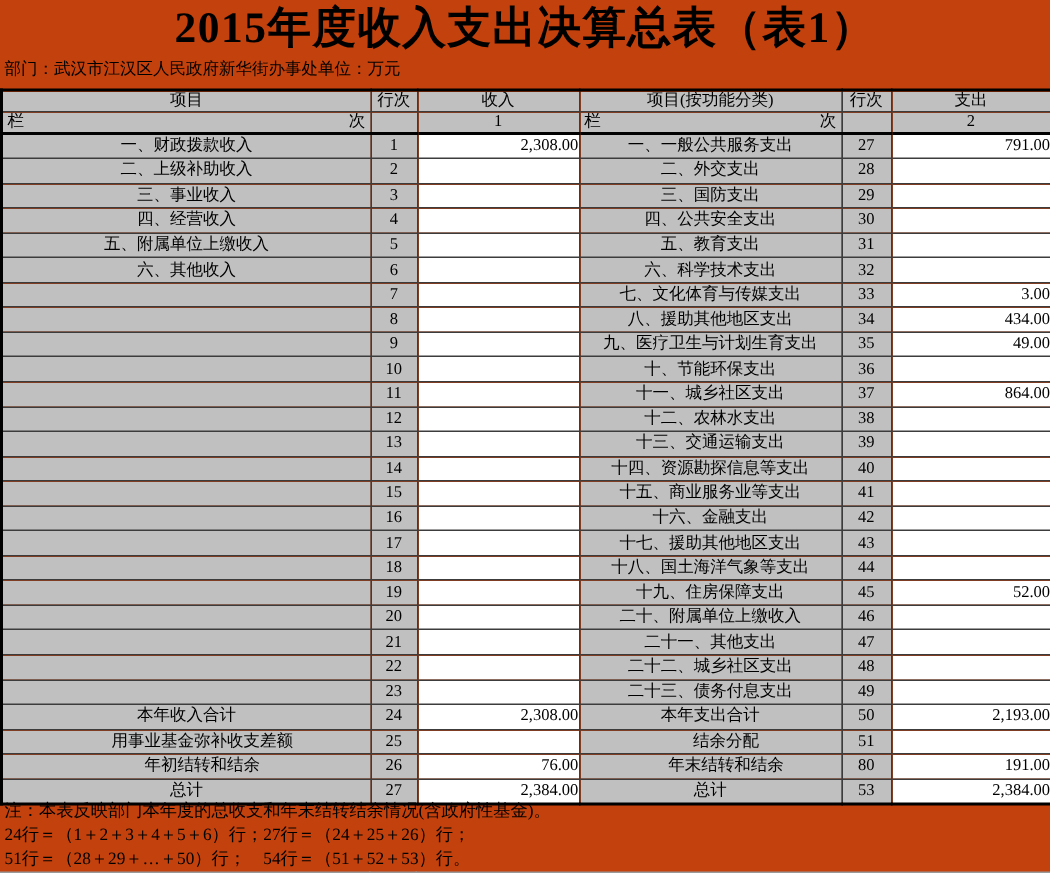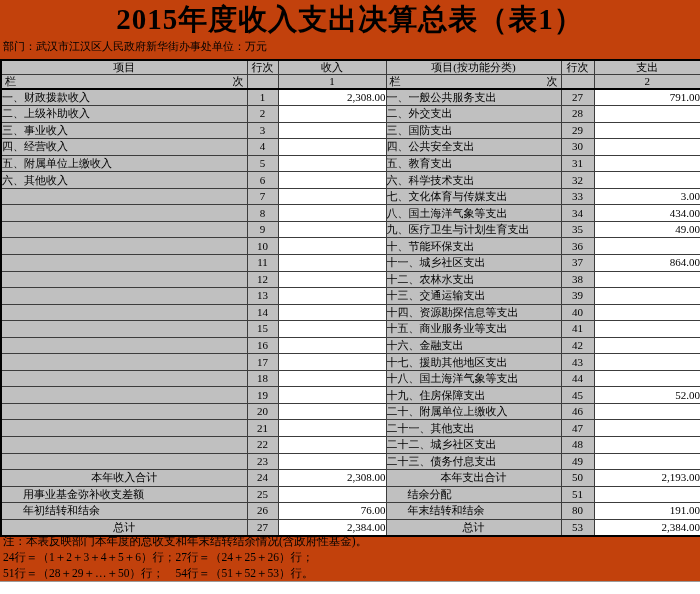--- a/index.html
+++ b/index.html
@@ -50,21 +50,21 @@
     overflow: hidden;
     white-space: nowrap;
     line-height: 13px;
   }
   thead th { background: #c0c0c0; text-align: center; }
   thead tr.h1 th { height: 13px; }
   thead tr.h2 th { height: 12px; border-bottom: 2px solid #000; }
   .lanci-wrap { display: flex; justify-content: space-between; padding: 0 3px; }
 
   tbody td { height: 16.55px; }
-  td.label  { background: #c0c0c0; text-align: left; padding-left: 4px; }
+  td.label  { background: #c0c0c0; text-align: center; padding-left: 4px; }
   td.label.indent { padding-left: 21px; font-family: Liberation Serif, serif; }
   td.label.center { text-align: center; padding-left: 0; }
   td.rownum { background: #c0c0c0; text-align: center; }
   td.value  { background: #ffffff; text-align: right; padding-right: 3px; }
 
   .notes {
     position: absolute;
     top: 533px; left: 3px;
     font-size: 11.5px;
     line-height: 16px;
@@ -196,21 +196,21 @@
           <td class="rownum">7</td>
           <td class="value"></td>
           <td class="label">七、文化体育与传媒支出</td>
           <td class="rownum">33</td>
           <td class="value">3.00</td>
         </tr>
         <tr>
           <td class="label"></td>
           <td class="rownum">8</td>
           <td class="value"></td>
-          <td class="label">八、国土海洋气象等支出</td>
+          <td class="label">八、援助其他地区支出</td>
           <td class="rownum">34</td>
           <td class="value">434.00</td>
         </tr>
         <tr>
           <td class="label"></td>
           <td class="rownum">9</td>
           <td class="value"></td>
           <td class="label">九、医疗卫生与计划生育支出</td>
           <td class="rownum">35</td>
           <td class="value">49.00</td>

